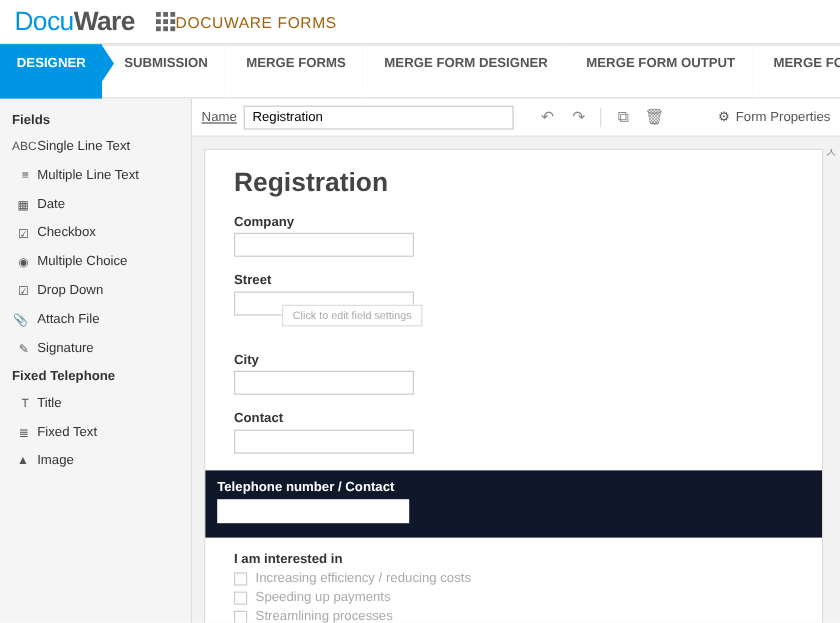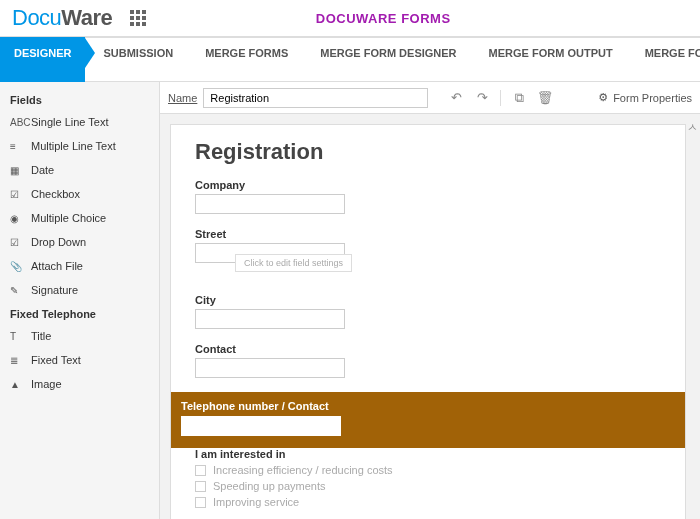--- a/index.html
+++ b/index.html
@@ -2,54 +2,54 @@
 <html><head>
 <meta charset="utf-8">
 <style>
 * { box-sizing: border-box; margin: 0; padding: 0; }
 body { font-family: -apple-system, BlinkMacSystemFont, "Segoe UI", Arial, sans-serif; font-size: 12px; color: #333; background: #fff; width: 700px; height: 519px; overflow: hidden; }
 .header { display: flex; align-items: center; height: 37px; border-bottom: 1px solid #ddd; background: #fff; }
 .logo { font-size: 22px; font-weight: 400; color: #0096e6; padding: 0 12px; letter-spacing: -0.5px; }
 .logo b { color: #555; }
 .grid-icon { display: inline-grid; grid-template-columns: repeat(3,4px); grid-template-rows: repeat(3,4px); gap: 2px; margin-left: 6px; cursor: pointer; }
 .grid-icon span { background: #666; width: 4px; height: 4px; }
-.header-title { flex: 1; text-align: center; color: #a21caf; font-weight: 700; font-size: 13px; letter-spacing: 0.5px; margin-right: 80px; }
+.header-title { flex: 1; color: #a16207; font-weight: 400; font-size: 13px; letter-spacing: 0.5px; margin-right: 80px; }
 
 .tabs { display: flex; height: 45px; background: #f2f2f2; font-size: 11px; font-weight: 600; color: #555; }
 .tab { position: relative; padding: 0 14px 0 18px; line-height: 30px; cursor: pointer; background: #fff; border-top: 1px solid #ddd; border-bottom: 1px solid #ddd; white-space: nowrap; }
 .tab::after { content: ""; position: absolute; right: -10px; top: 0; width: 0; height: 0; border-top: 15px solid transparent; border-bottom: 15px solid transparent; border-left: 10px solid #fff; z-index: 1; }
 .tab::before { content: ""; position: absolute; right: -11px; top: -1px; width: 0; height: 0; border-top: 16px solid transparent; border-bottom: 16px solid transparent; border-left: 11px solid #ccc; z-index: 0; }
 .tab.active { background: #0096e6; color: #fff; border-color: #0096e6; }
 .tab.active::after { border-left-color: #0096e6; }
 .tab.active::before { border-left-color: #0096e6; }
 .tab.first { padding-left: 14px; }
 
 .body { display: flex; height: calc(519px - 37px - 30px); }
 .sidebar { width: 160px; background: #f5f5f5; border-right: 1px solid #ddd; padding: 6px 0; overflow-y: auto; }
 .side-head { font-weight: 700; font-size: 11px; padding: 6px 10px 4px; color: #333; }
 .side-item { display: flex; align-items: center; gap: 7px; padding: 6px 10px; color: #333; cursor: move; font-size: 11px; }
-.side-icon { width: 14px; height: 11px; color: #555; font-size: 10px; text-align: left; }
+.side-icon { width: 14px; height: 11px; color: #555; font-size: 10px; text-align: right; }
 
 .main { flex: 1; display: flex; flex-direction: column; overflow: hidden; }
 .topbar { display: flex; align-items: center; height: 32px; padding: 0 8px; gap: 6px; border-bottom: 1px solid #ddd; }
 .topbar .lbl { font-size: 11px; color: #555; text-decoration: underline; }
 .topbar input[type=text] { height: 20px; border: 1px solid #ccc; padding: 0 6px; font-size: 11px; width: 225px; }
 .topbar .spacer { width: 6px; }
 .icon-btn { width: 20px; height: 20px; display: inline-flex; align-items: center; justify-content: center; color: #888; cursor: pointer; font-size: 13px; }
 .sep { width: 1px; height: 16px; background: #ddd; margin: 0 2px; }
 .right { margin-left: auto; display: flex; align-items: center; gap: 5px; font-size: 11px; color: #555; cursor: pointer; }
 
 .canvas-wrap { flex: 1; background: #f2f2f2; position: relative; overflow: hidden; }
 .canvas { background: #fff; margin: 10px 14px 0 10px; border: 1px solid #ddd; padding: 14px 24px; height: 100%; overflow-y: hidden; }
 .form-title { font-size: 22px; font-weight: 700; color: #444; margin-bottom: 14px; }
 .field { margin-bottom: 14px; }
 .field-label { font-size: 11px; font-weight: 700; color: #333; margin-bottom: 3px; }
 .field-input { width: 150px; height: 20px; border: 1px solid #ccc; background: #fff; }
 .hint { font-size: 9px; color: #aaa; border: 1px solid #ddd; display: inline-block; padding: 3px 8px; margin-top: -12px; margin-left: 40px; position: relative; top: -8px; background: #fff; }
-.selected-block { background: #a16207; color: #fff; padding: 8px 10px 12px; margin: 4px -24px 0; }
+.selected-block { background: #0f172a; color: #fff; padding: 8px 10px 12px; margin: 4px -24px 12px; }
 .selected-block .field-label { color: #fff; font-weight: 600; font-size: 11px; margin-bottom: 4px; }
 .selected-block .field-input { width: 160px; height: 20px; background: #fff; border: none; }
 .chk-group .opt { display: flex; align-items: center; gap: 7px; color: #aaa; font-size: 11px; margin: 4px 0; }
 .chk-group .cb { width: 11px; height: 11px; border: 1px solid #ccc; }
 .scroll-arrow { position: absolute; right: 2px; top: 6px; color: #888; font-size: 11px; }
 </style>
 </head>
 <body>
 
 <div class="header">
@@ -180,19 +180,23 @@
           <div class="opt">
               <span class="cb"></span>
               <span>Increasing efficiency / reducing costs</span>
             </div>
           <div class="opt">
               <span class="cb"></span>
               <span>Speeding up payments</span>
             </div>
           <div class="opt">
               <span class="cb"></span>
+              <span>Streamlining processes</span>
+            </div>
+          <div class="opt">
+              <span class="cb"></span>
               <span>Improving service</span>
             </div>
         </div>
       </div>
     </div>
   </div>
 </div>
 
 </body></html>

